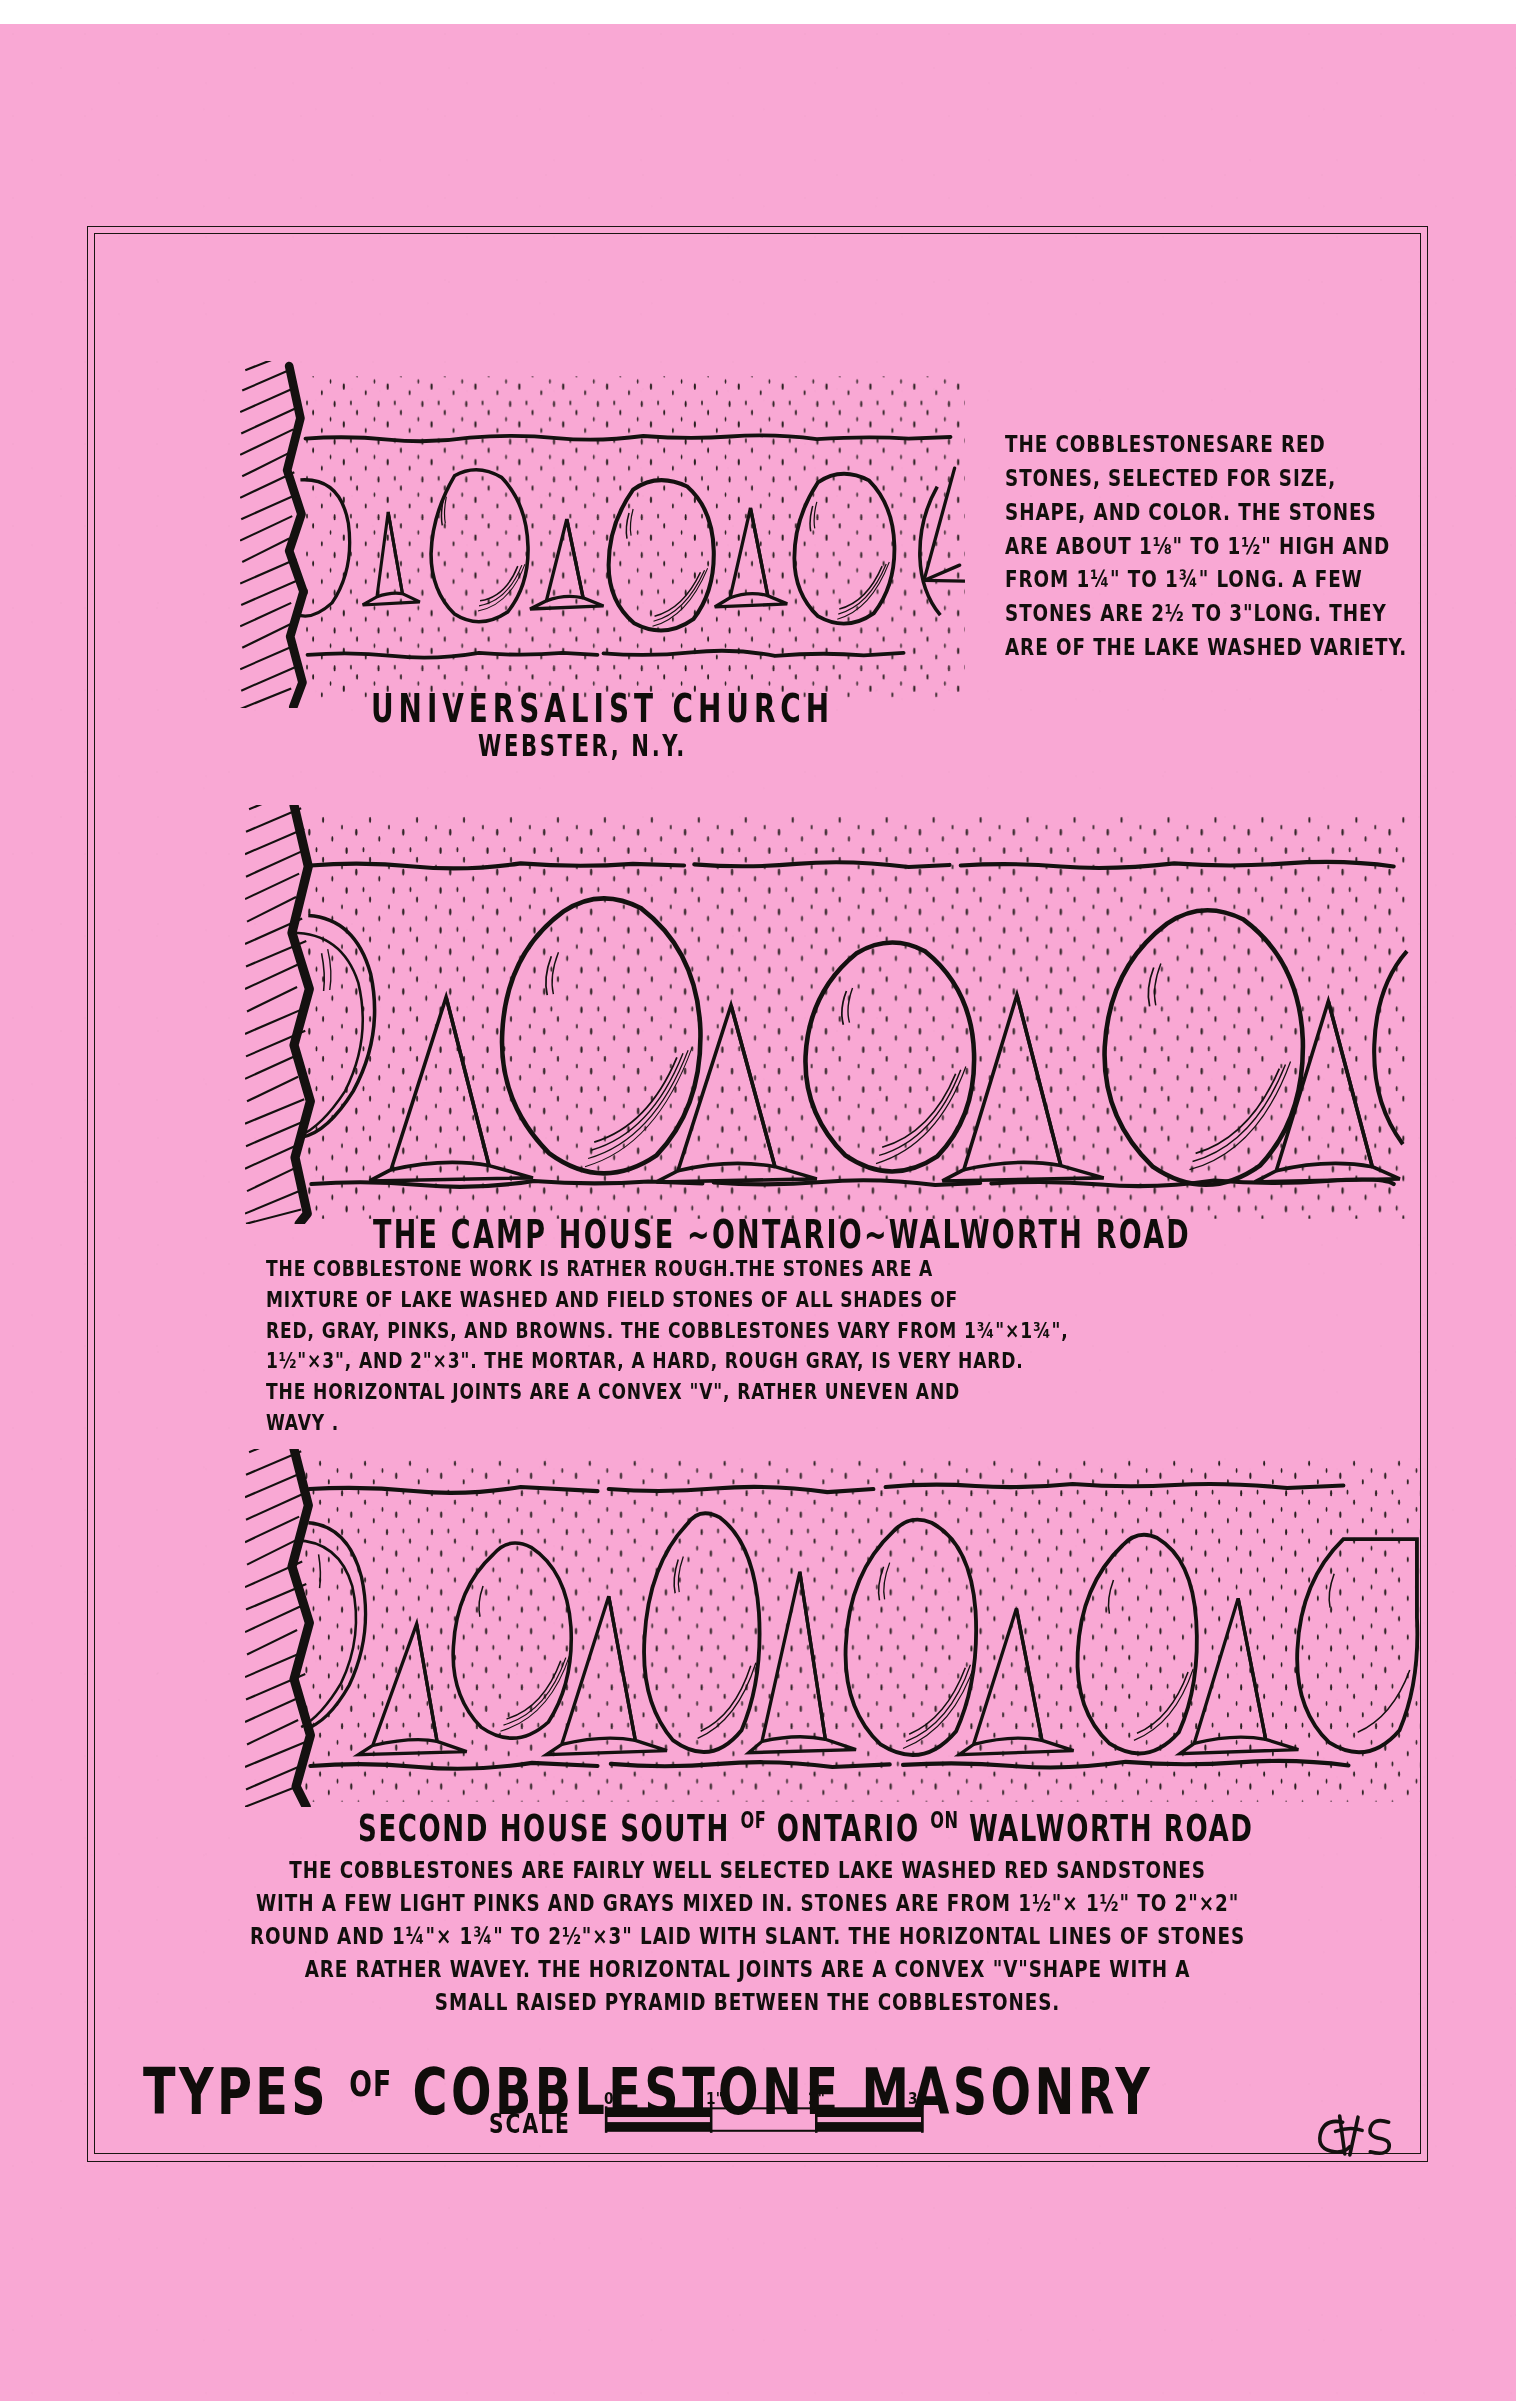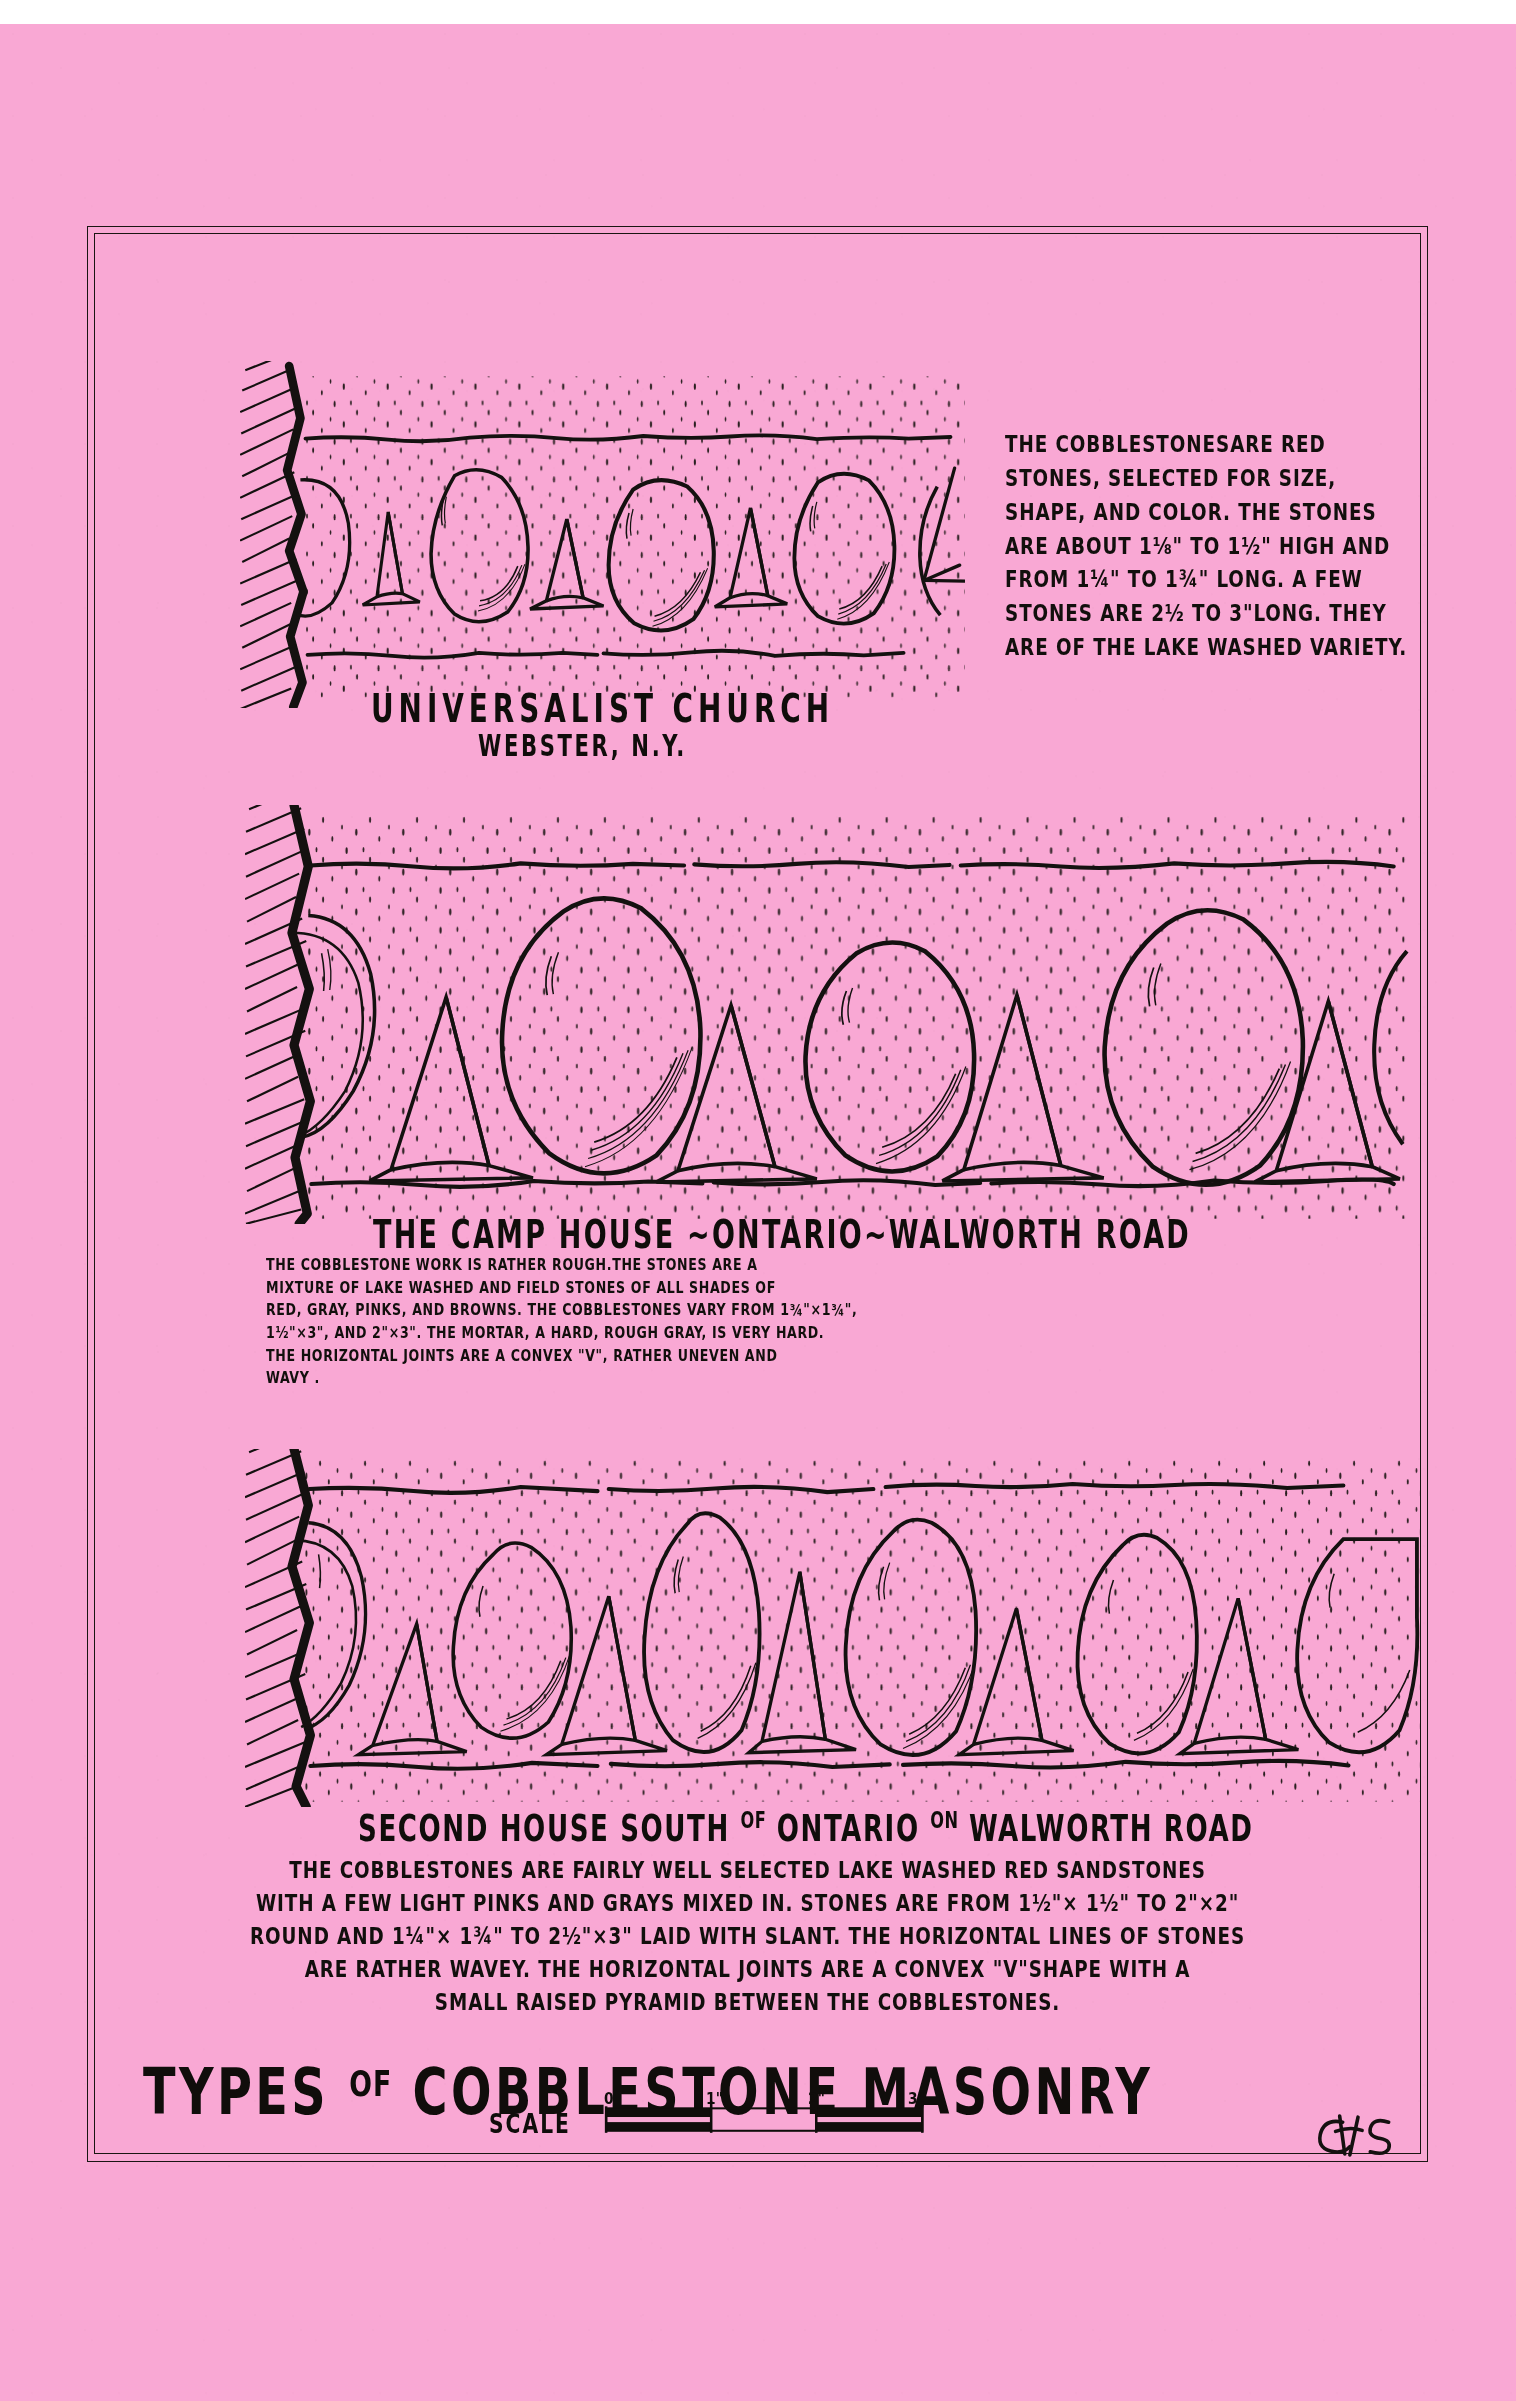--- a/index.html
+++ b/index.html
@@ -78,21 +78,21 @@
     left: 1005px;
     top: 404px;
     font-size: 20.4px;
     line-height: 1.66;
   }
 
   
   #note-2 {
     left: 266px;
     top: 1229px;
-    font-size: 14px;
+    font-size: 19px;
     line-height: 1.62;
   }
 
   
   #note-3 {
     left: 250px;
     top: 1830px;
     font-size: 20.4px;
     line-height: 1.62;
     text-align: center;

